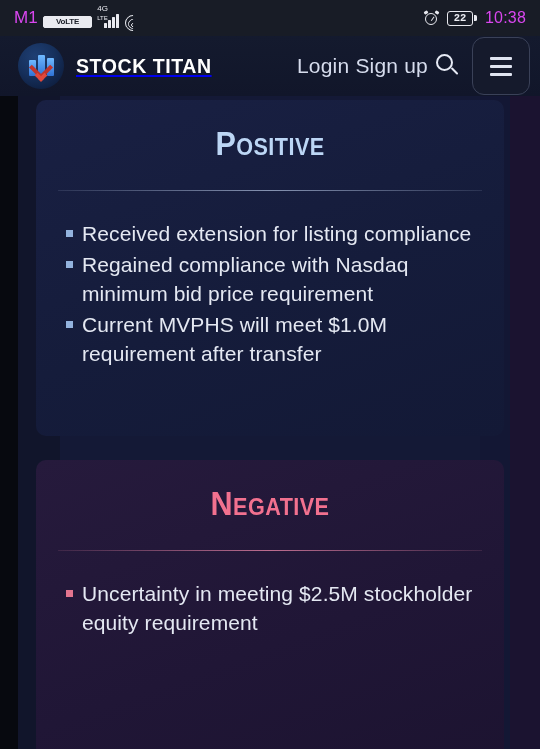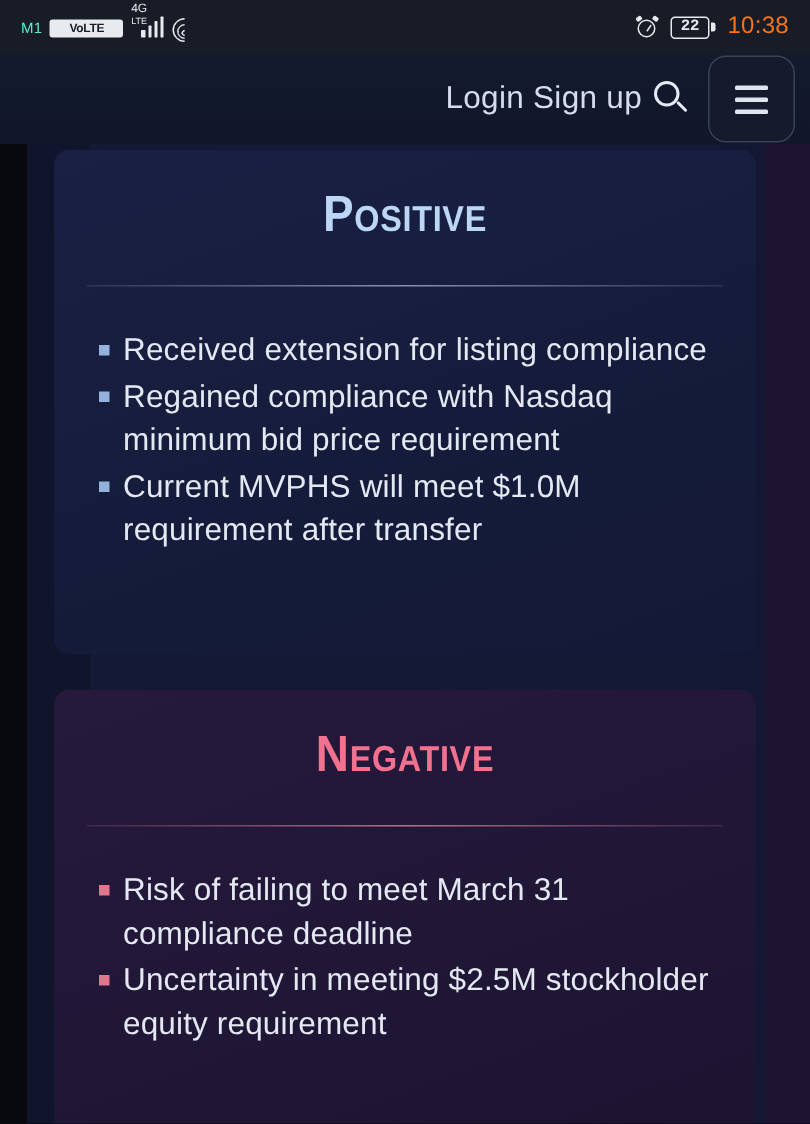--- a/index.html
+++ b/index.html
@@ -28,21 +28,21 @@
   .statusbar {
     position:relative; height:36px;
     background:#181c26;
     display:flex; align-items:center;
     padding:0 14px;
     color:#e9eaf0;
     font-size:15px;
   }
   .sb-left { display:flex; align-items:flex-end; gap:5px; }
   .sb-right { margin-left:auto; display:flex; align-items:center; gap:8px; }
-  .carrier { font-size:10px; letter-spacing:.2px; color:#5eead4; }
+  .carrier { font-size:17px; letter-spacing:.2px; color:#d946ef; }
   .volte {
     border:1.6px solid #e9eaf0; border-radius:2px;
     font-size:8px; font-weight:bold; letter-spacing:-.2px;
     padding:1px 12px; line-height:1; color:#e9eaf0;
     background:#e9eaf0; color:#181c26;
   }
   .sig-wrap { display:flex; align-items:flex-end; gap:1px; position:relative; }
   .sig-label {
     position:absolute; left:0; top:-9px;
     font-size:8px; line-height:1; color:#e9eaf0;
@@ -79,21 +79,21 @@
   .alarm .ear.l { left:0; transform:rotate(-35deg); }
   .alarm .ear.r { right:0; transform:rotate(35deg); }
   .battery { display:flex; align-items:center; }
   .batt-body {
     border:1.7px solid #e9eaf0; border-radius:3px;
     min-width:26px; height:15px;
     display:flex; align-items:center; justify-content:center;
     font-size:10.5px; font-weight:bold; color:#e9eaf0; letter-spacing:-.2px;font-family:Liberation Mono, monospace;
   }
   .batt-tip { width:2.5px; height:6px; background:#e9eaf0; border-radius:0 1.5px 1.5px 0; margin-left:1.5px; }
-  .clock { font-size:16px; letter-spacing:.2px; color:#f97316; }
+  .clock { font-size:16px; letter-spacing:.2px; color:#d946ef; }
 
   
   .navbar {
     position:relative; height:60px;
     background:linear-gradient(180deg,#141a2e 0%,#11162a 100%);
     display:flex; align-items:center;
     padding:0 10px 0 18px;
   }
   .brand { display:flex; align-items:center; gap:12px; }
   .logo {
@@ -235,20 +235,30 @@
       </span>
       <span class="battery">
         <span class="batt-body">22</span>
         <span class="batt-tip"></span>
       </span>
       <span class="clock">10:38</span>
     </div>
   </div>
 
   <div class="navbar">
+    <a class="brand" href="#">
+      <span class="logo">
+        <span class="bar b1"></span>
+          <span class="bar b2"></span>
+          <span class="bar b3"></span>
+        <span class="chev c1"></span>
+          <span class="chev c2"></span>
+      </span>
+      <span class="brandname">STOCK TITAN</span>
+    </a>
     <div class="navlinks">
       <a class="navlink" href="#">Login</a>
       <a class="navlink" href="#">Sign up</a>
       <span class="search-icon">
         <span class="ring"></span>
           <span class="stem"></span>
       </span>
       <span class="menu-btn">
         <i></i>
           <i></i>
@@ -266,19 +276,18 @@
         <li>Received extension for listing compliance</li>
         <li>Regained compliance with Nasdaq minimum bid price requirement</li>
         <li>Current MVPHS will meet $1.0M requirement after transfer</li>
       </ul>
     </div>
 
     <div class="card negative">
       <div class="card-title">Negative</div>
       <div class="divider"></div>
       <ul class="bullets">
-        <li>Risk of failing to meet March 31 compliance deadline</li>
         <li>Uncertainty in meeting $2.5M stockholder equity requirement</li>
       </ul>
     </div>
 
   </div>
 </div>
 
 </body></html>

